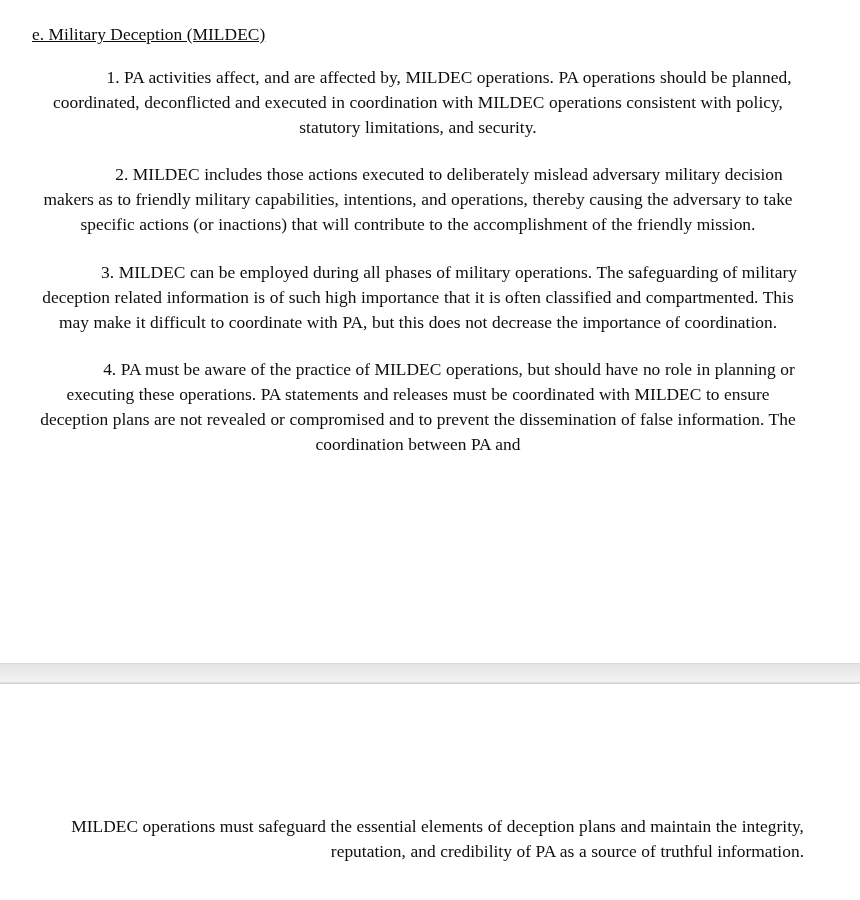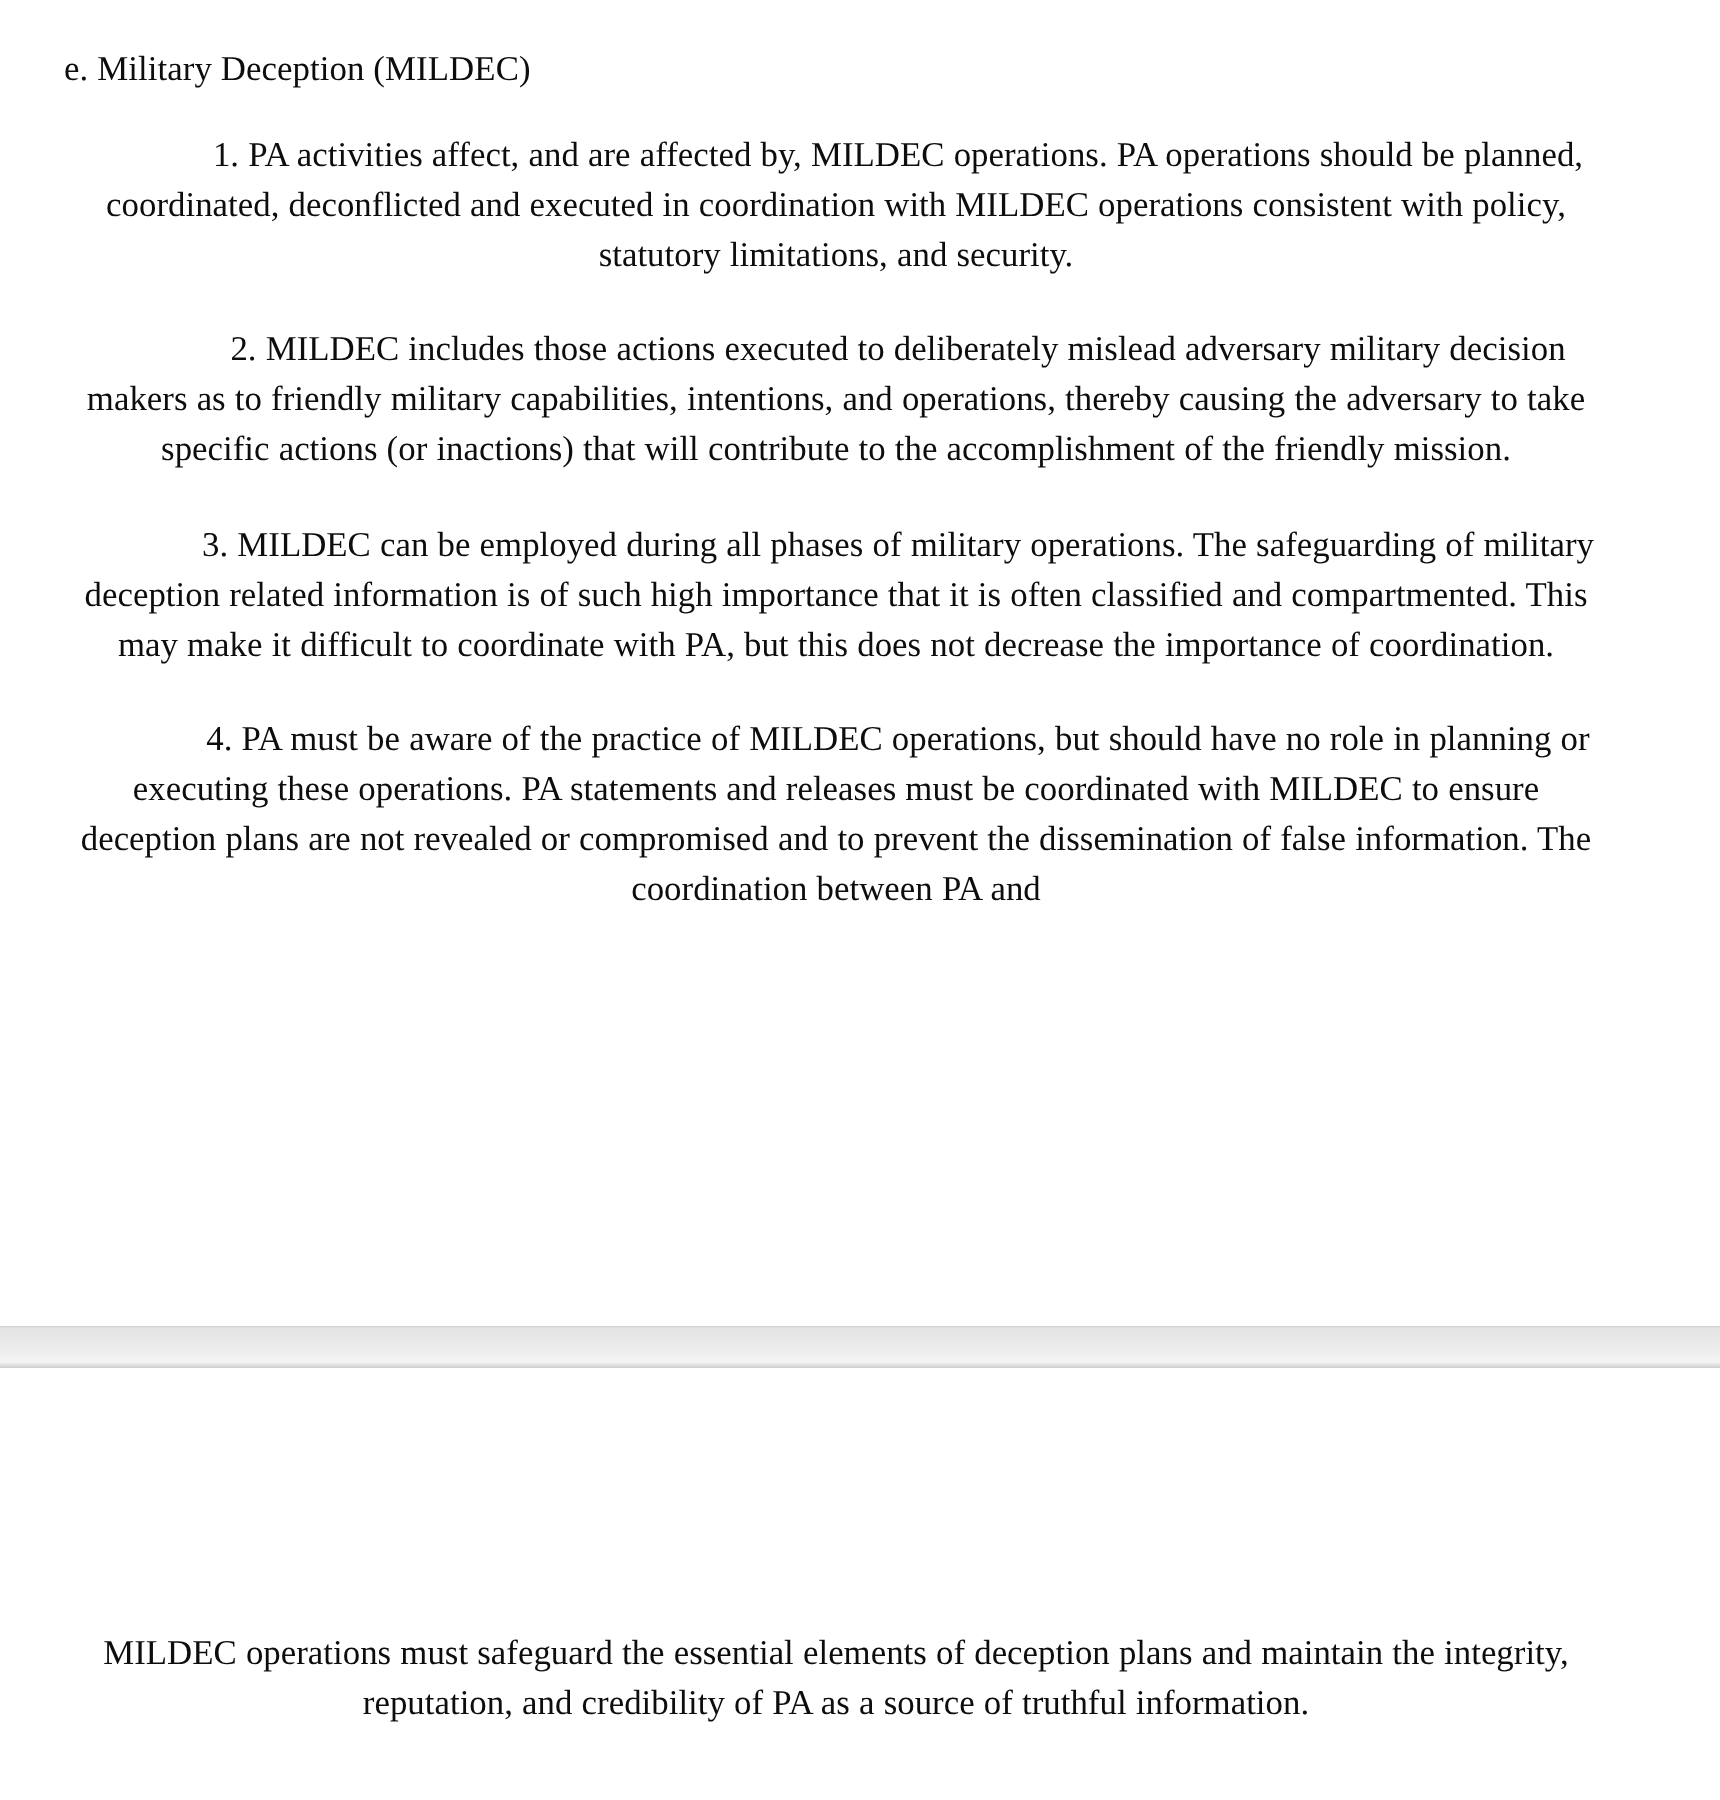--- a/index.html
+++ b/index.html
@@ -31,20 +31,21 @@
     top: 22px;
     width: 772px;
   }
 
   .heading-line {
     font-size: 17.4px;
     line-height: 25px;
     letter-spacing: 0.05px;
     margin: 0 0 18px 0;
     white-space: nowrap;
+    text-decoration: underline;
   }
 
   .para {
     font-size: 17.4px;
     line-height: 25.1px;
     letter-spacing: 0.02px;
     margin: 0 0 22px 0;
     text-align: center;
     text-indent: 62px;
     word-spacing: 0.2px;
@@ -77,21 +78,21 @@
     top: 814px;
     width: 772px;
   }
 
   .para-cont {
     font-size: 17.4px;
     line-height: 25.1px;
     letter-spacing: 0.02px;
     margin: 0;
     text-indent: 0;
-    text-align: center;
+    text-align: right;
     word-spacing: 0.2px;
   }
 
   .whitespace-gap {
     position: absolute;
     left: 0;
     width: 860px;
     background: transparent;
   }
   .gap-upper { top: 520px; height: 143px; }

